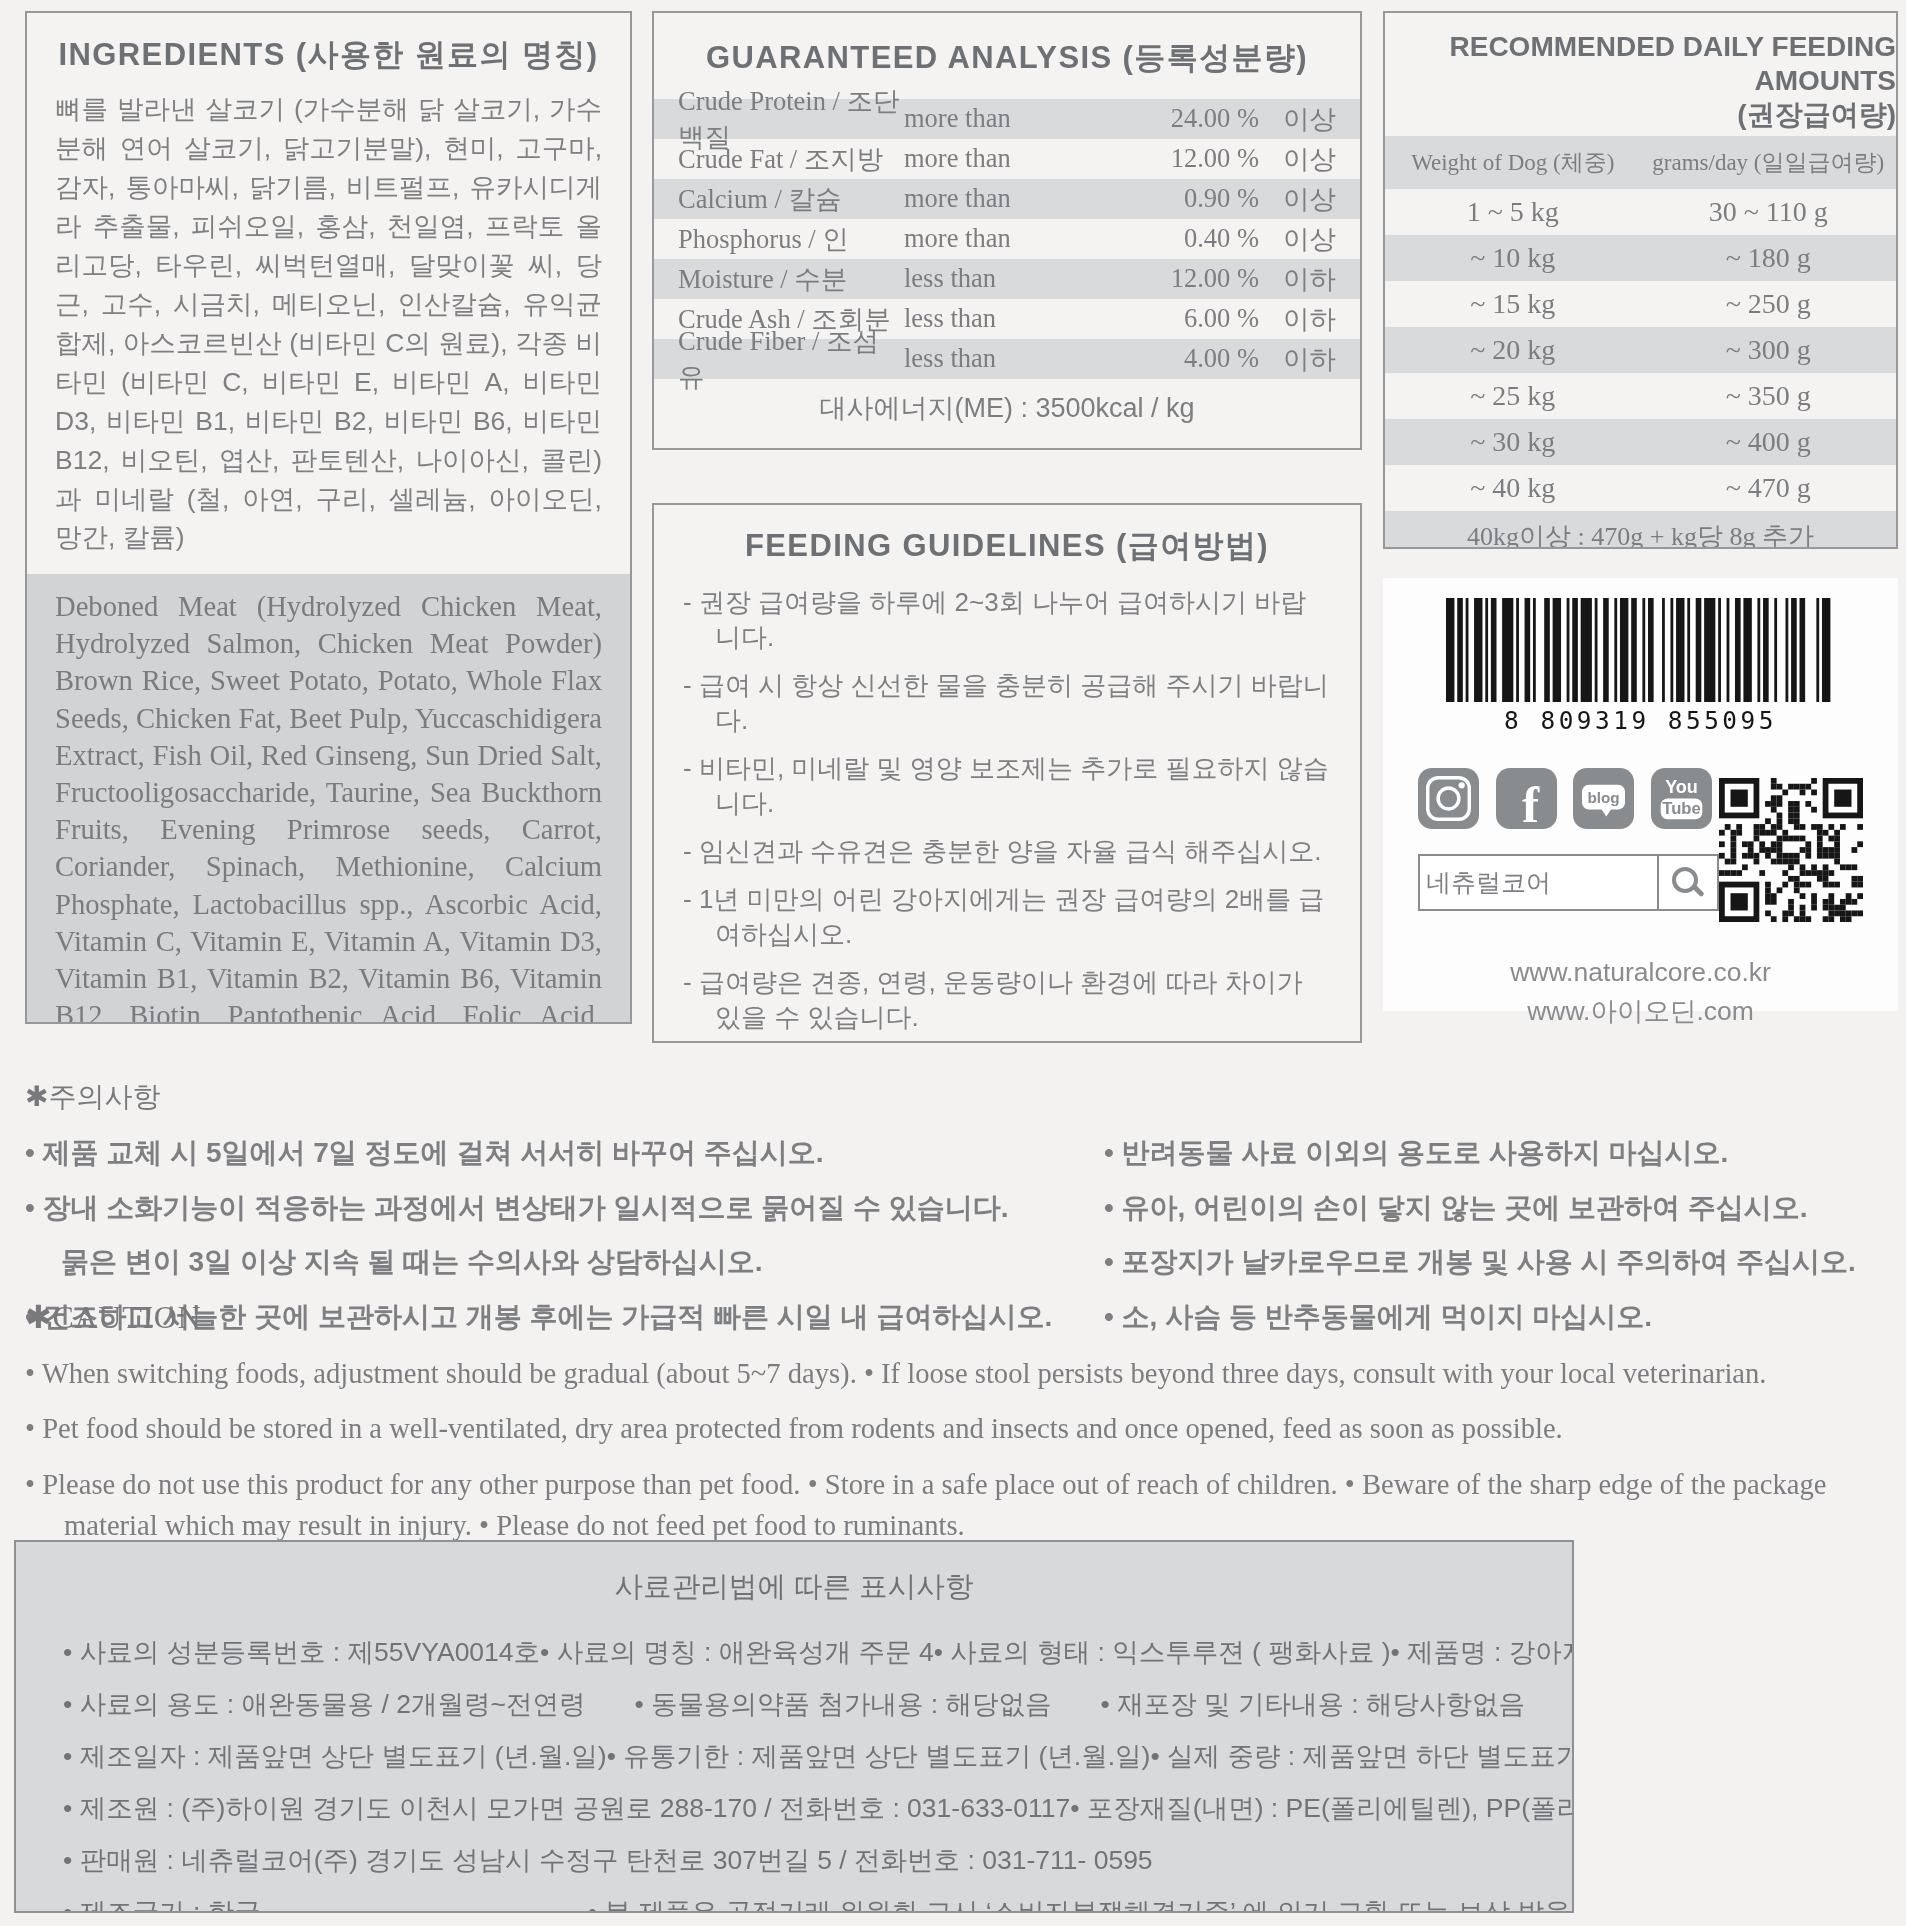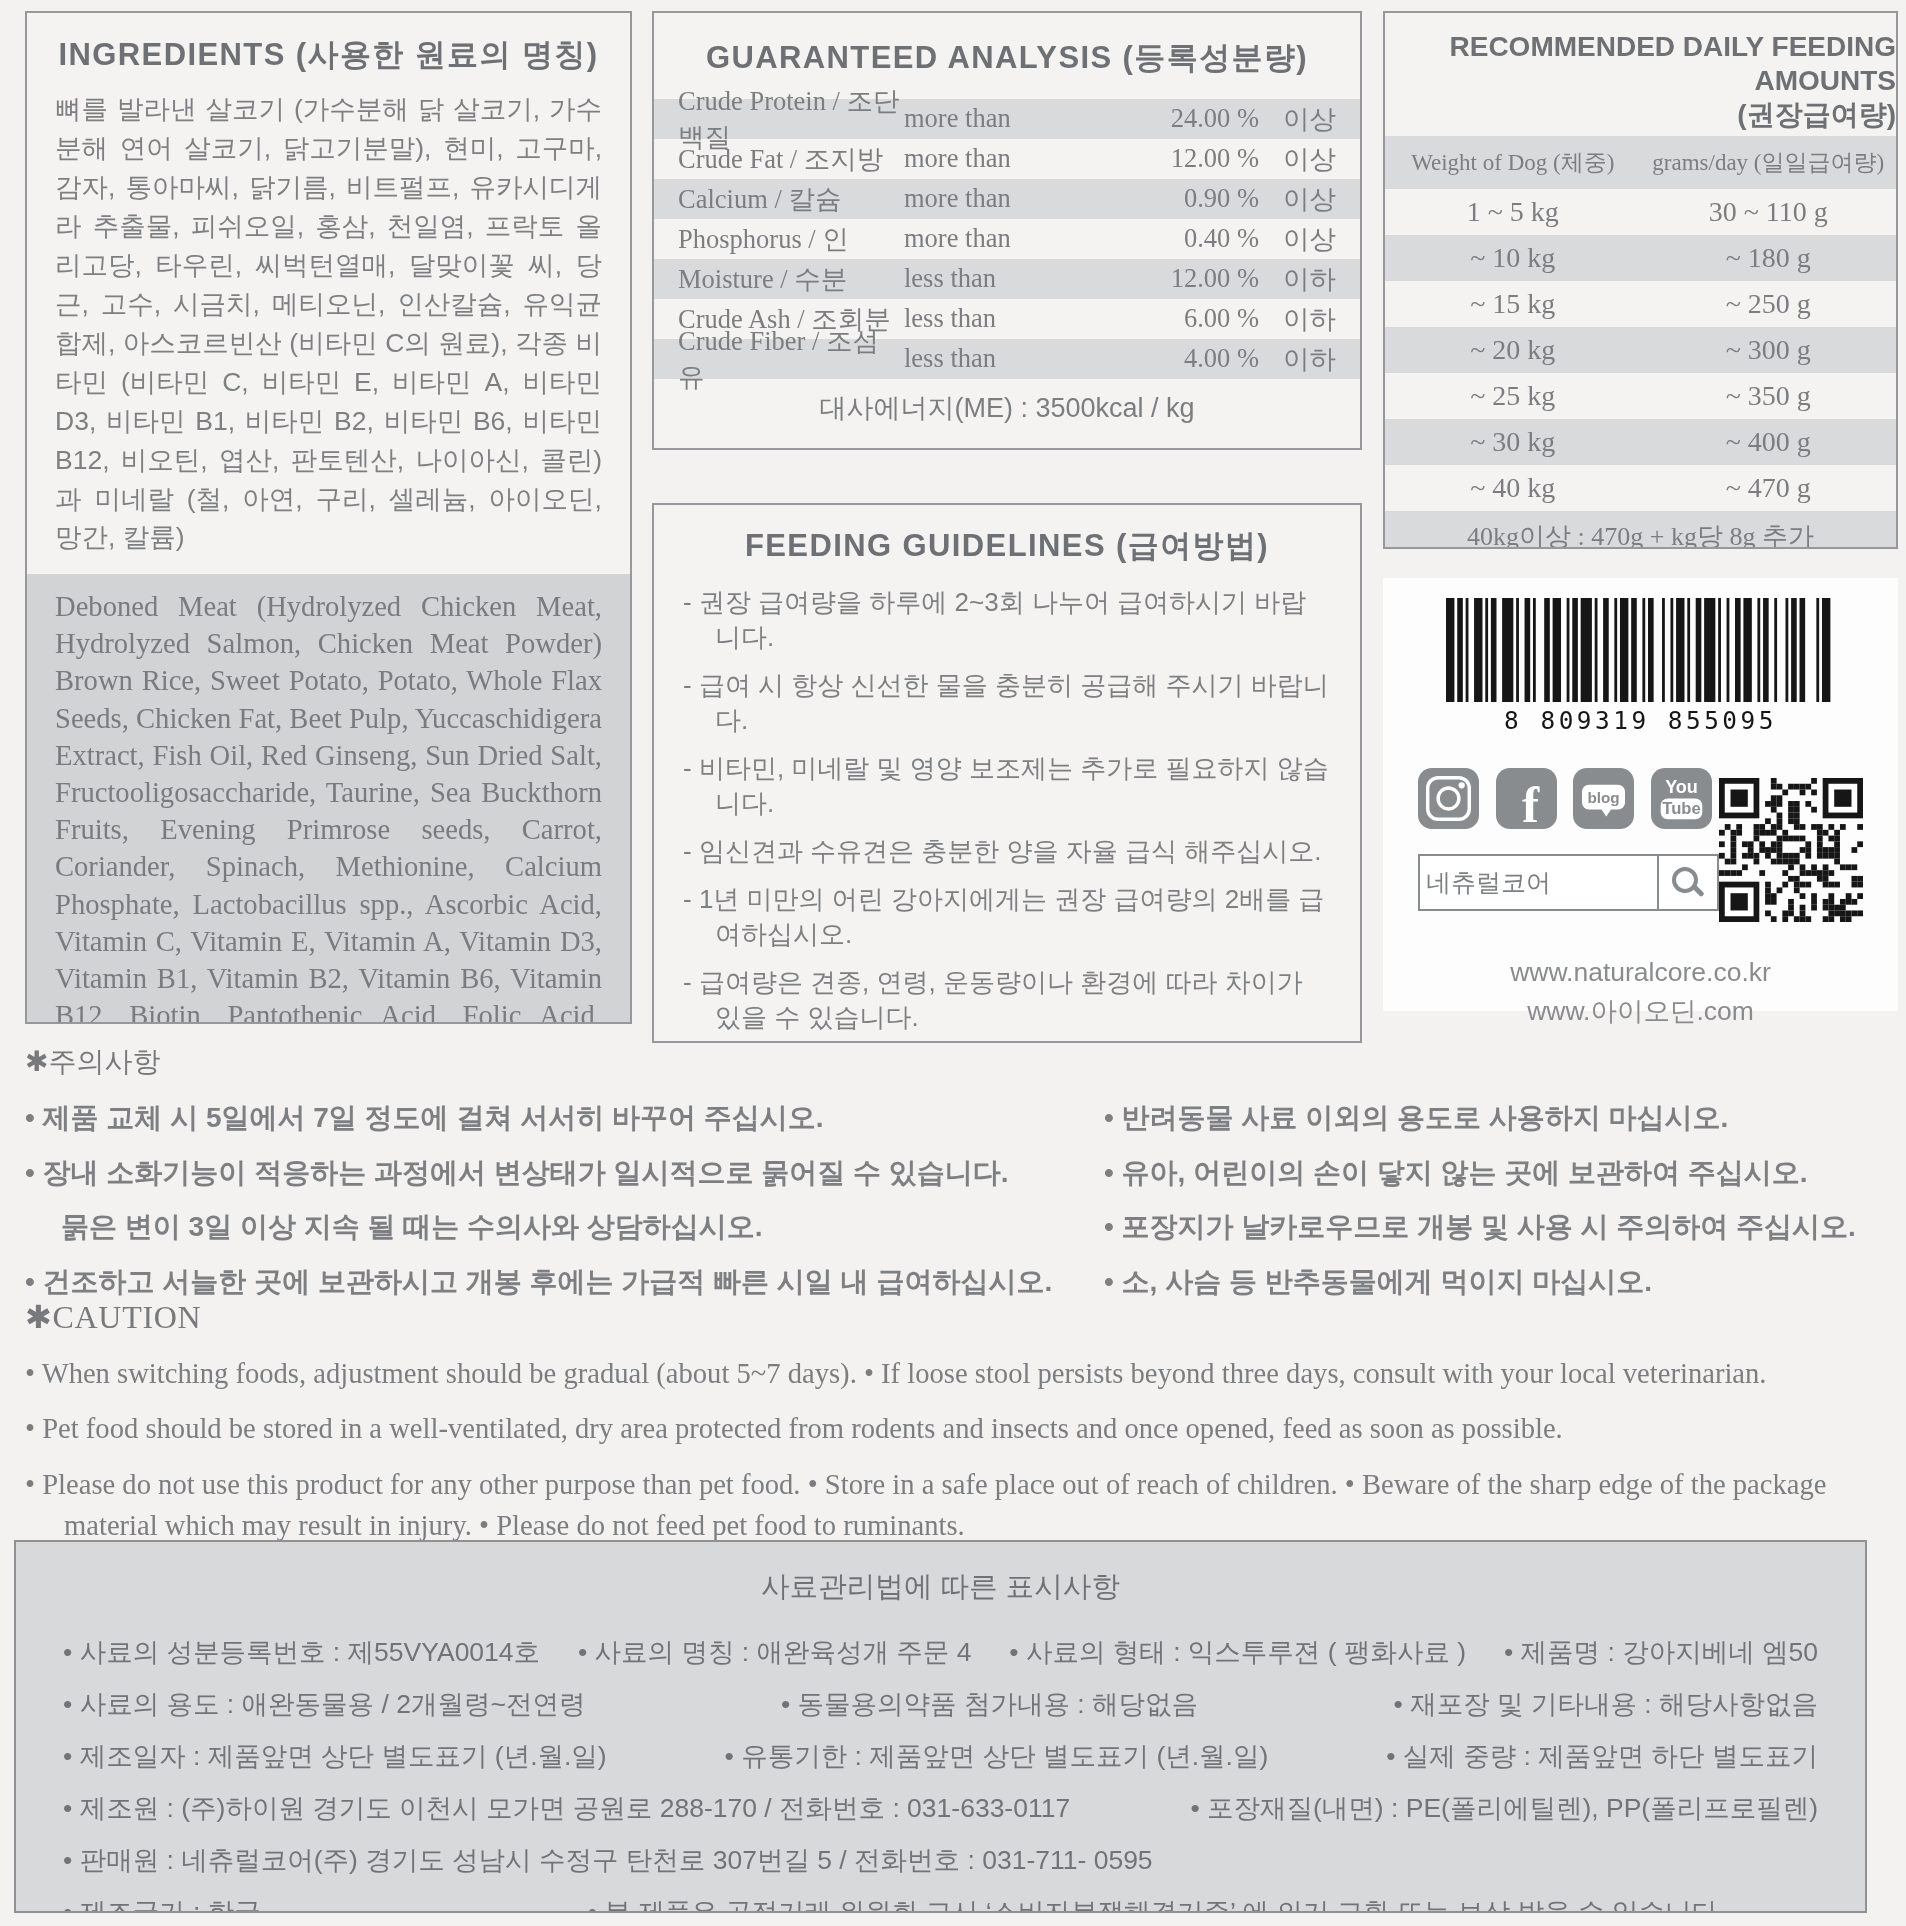--- a/index.html
+++ b/index.html
@@ -55,34 +55,34 @@
   .icons-row{display:flex;gap:16.7px;margin-bottom:25px;}
   .search-box{display:flex;border:2.8px solid #898c8f;height:57px;width:301px;box-sizing:border-box;background:#fff;align-items:center;}
   .search-box input{flex:1;border:none;outline:none;font-size:25px;color:#7d7f82;padding:0 6px;background:transparent;
                     font-family:"Liberation Sans","DejaVu Sans",sans-serif;min-width:0;}
   .search-btn{width:60px;height:100%;border-left:2.8px solid #898c8f;display:flex;align-items:center;justify-content:center;box-sizing:border-box;}
   .mag{width:18px;height:18px;border:4.2px solid #898c8f;border-radius:50%;position:relative;margin:-5.6px 0 0 -5.6px;}
   .mag::after{content:'';position:absolute;width:14px;height:4.9px;background:#898c8f;transform:rotate(45deg);right:-11px;bottom:-4.2px;border-radius:2.1px;}
   .sites{margin-top:21px;text-align:center;font-size:26.5px;line-height:1.45;color:#898b8e;}
 
   
-  #caution-kr{position:absolute;left:25px;top:1043px;width:1866px;}
+  #caution-kr{position:absolute;left:25px;top:1078px;width:1866px;}
   .ck-title{font-size:28px;color:#77797c;margin-bottom:18px;}
   .ck-cols{display:flex;}
   .ck-left{width:1079px;}
   .ck-right{flex:1;}
   .ck-line{font-size:28px;margin-bottom:16.7px;padding-left:36px;text-indent:-36px;color:#7d7f82;font-weight:bold;}
   .ck-line.cont{padding-left:36px;text-indent:0;}
 
   #caution-en{position:absolute;left:25px;top:1298px;width:1875px;font-family:"Liberation Serif","DejaVu Serif",serif;}
   .ce-title{font-size:32px;color:#77797c;letter-spacing:0.7px;margin-bottom:16.7px;}
   .ce-line{font-size:28.6px;margin-bottom:14px;padding-left:39px;text-indent:-39px;color:#7b7d80;line-height:1.45;}
 
   
-  #box-legal{left:14px;top:1540px;width:1853px;height:373px;background:#d8d9db;border:2.1px solid #8f9194;}
+  #box-legal{left:14px;top:1540px;width:1560px;height:373px;background:#d8d9db;border:2.1px solid #8f9194;}
   .lg-title{text-align:center;font-size:28.6px;color:#6f7275;margin-top:25px;}
   .lg-rows{padding:28px 47px 0 47px;}
   .lg-row{display:flex;justify-content:space-between;font-size:26.5px;color:#717477;margin-bottom:16px;white-space:nowrap;}
   .lg-row.single{justify-content:flex-start;}
   .lg-row.gap2{justify-content:flex-start;gap:327px;}
 
   .ico{display:block;}
 </style>
 </head>
 <body>

